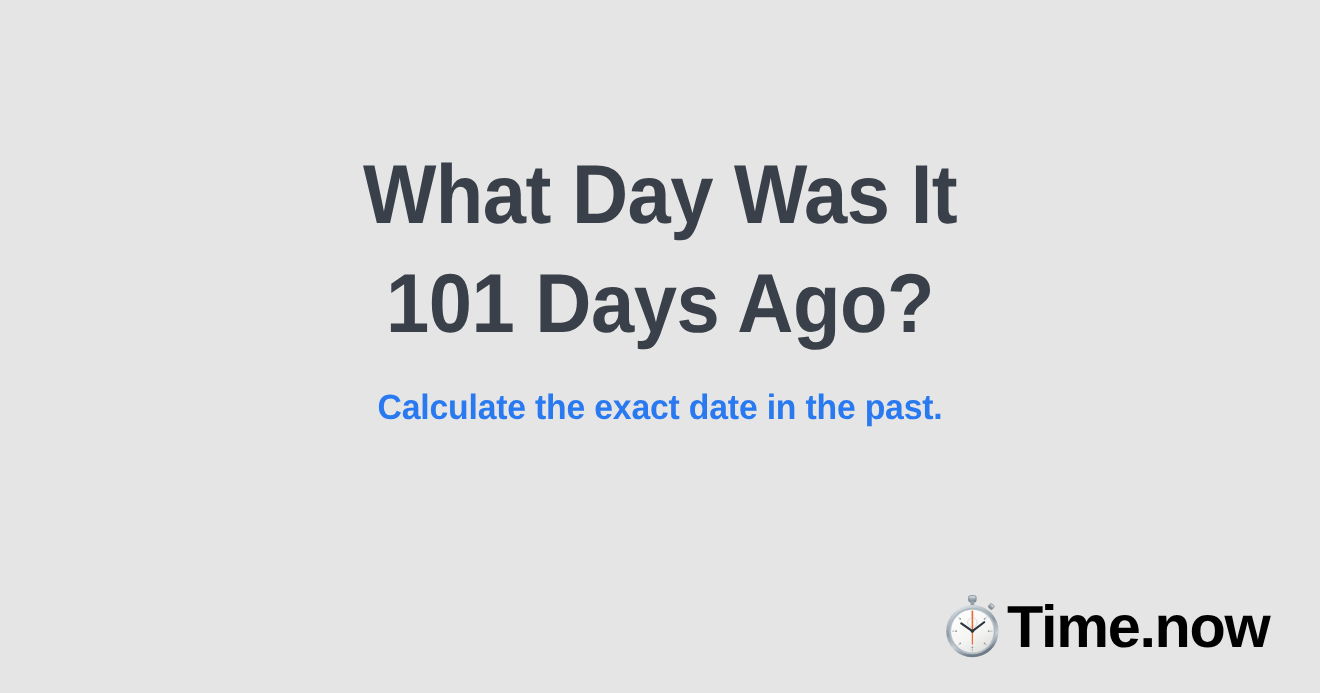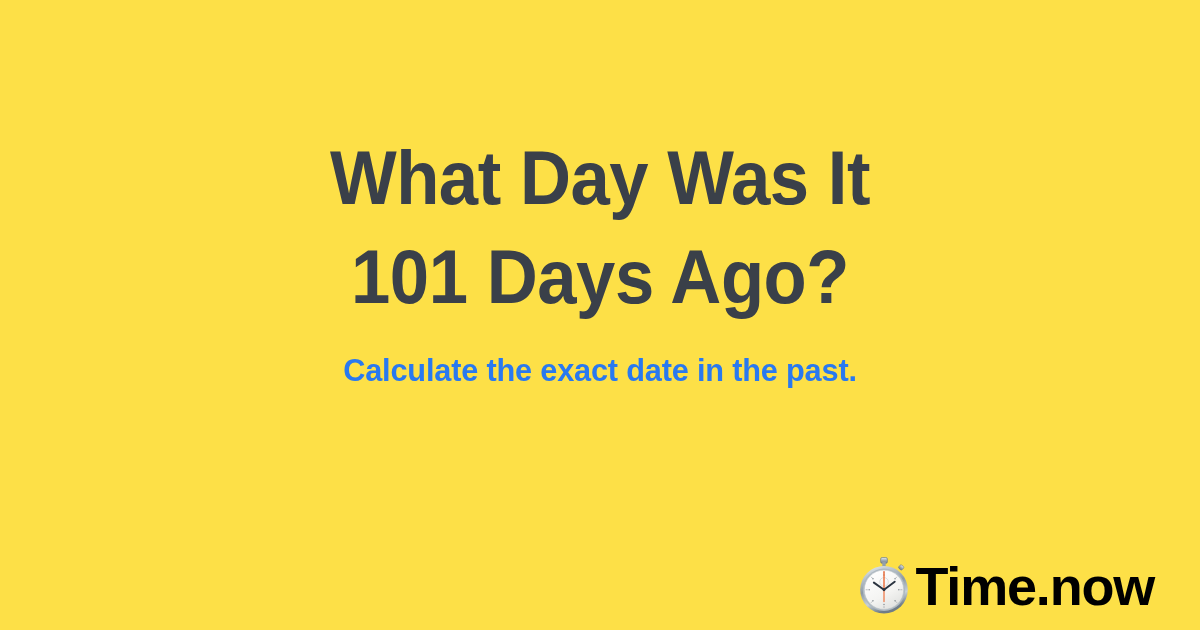--- a/index.html
+++ b/index.html
@@ -12,21 +12,21 @@
     overflow: hidden;
     font-family: "Liberation Sans", sans-serif;
     background: #9FE0F3;
   }
 
   #card {
     position: relative;
     width: 1200px;
     height: 630px;
     box-sizing: border-box;
-    background: #fde047;
+    background: #e5e5e5;
   }
 
   
   #headline-block {
     position: absolute;
     left: 0;
     top: 128px;
     width: 1200px;
     text-align: center;
   }
@@ -59,21 +59,21 @@
     letter-spacing: -0.2px;
     transform: scaleX(0.96);
     transform-origin: center center;
     white-space: nowrap;
   }
 
   
   #brand {
     position: absolute;
     right: 46px;
-    bottom: 14px;
+    bottom: 30px;
     display: flex;
     align-items: flex-end;
     gap: 2px;
   }
 
   #brand-icon {
     width: 60px;
     height: 60px;
     display: block;
     flex: 0 0 auto;

